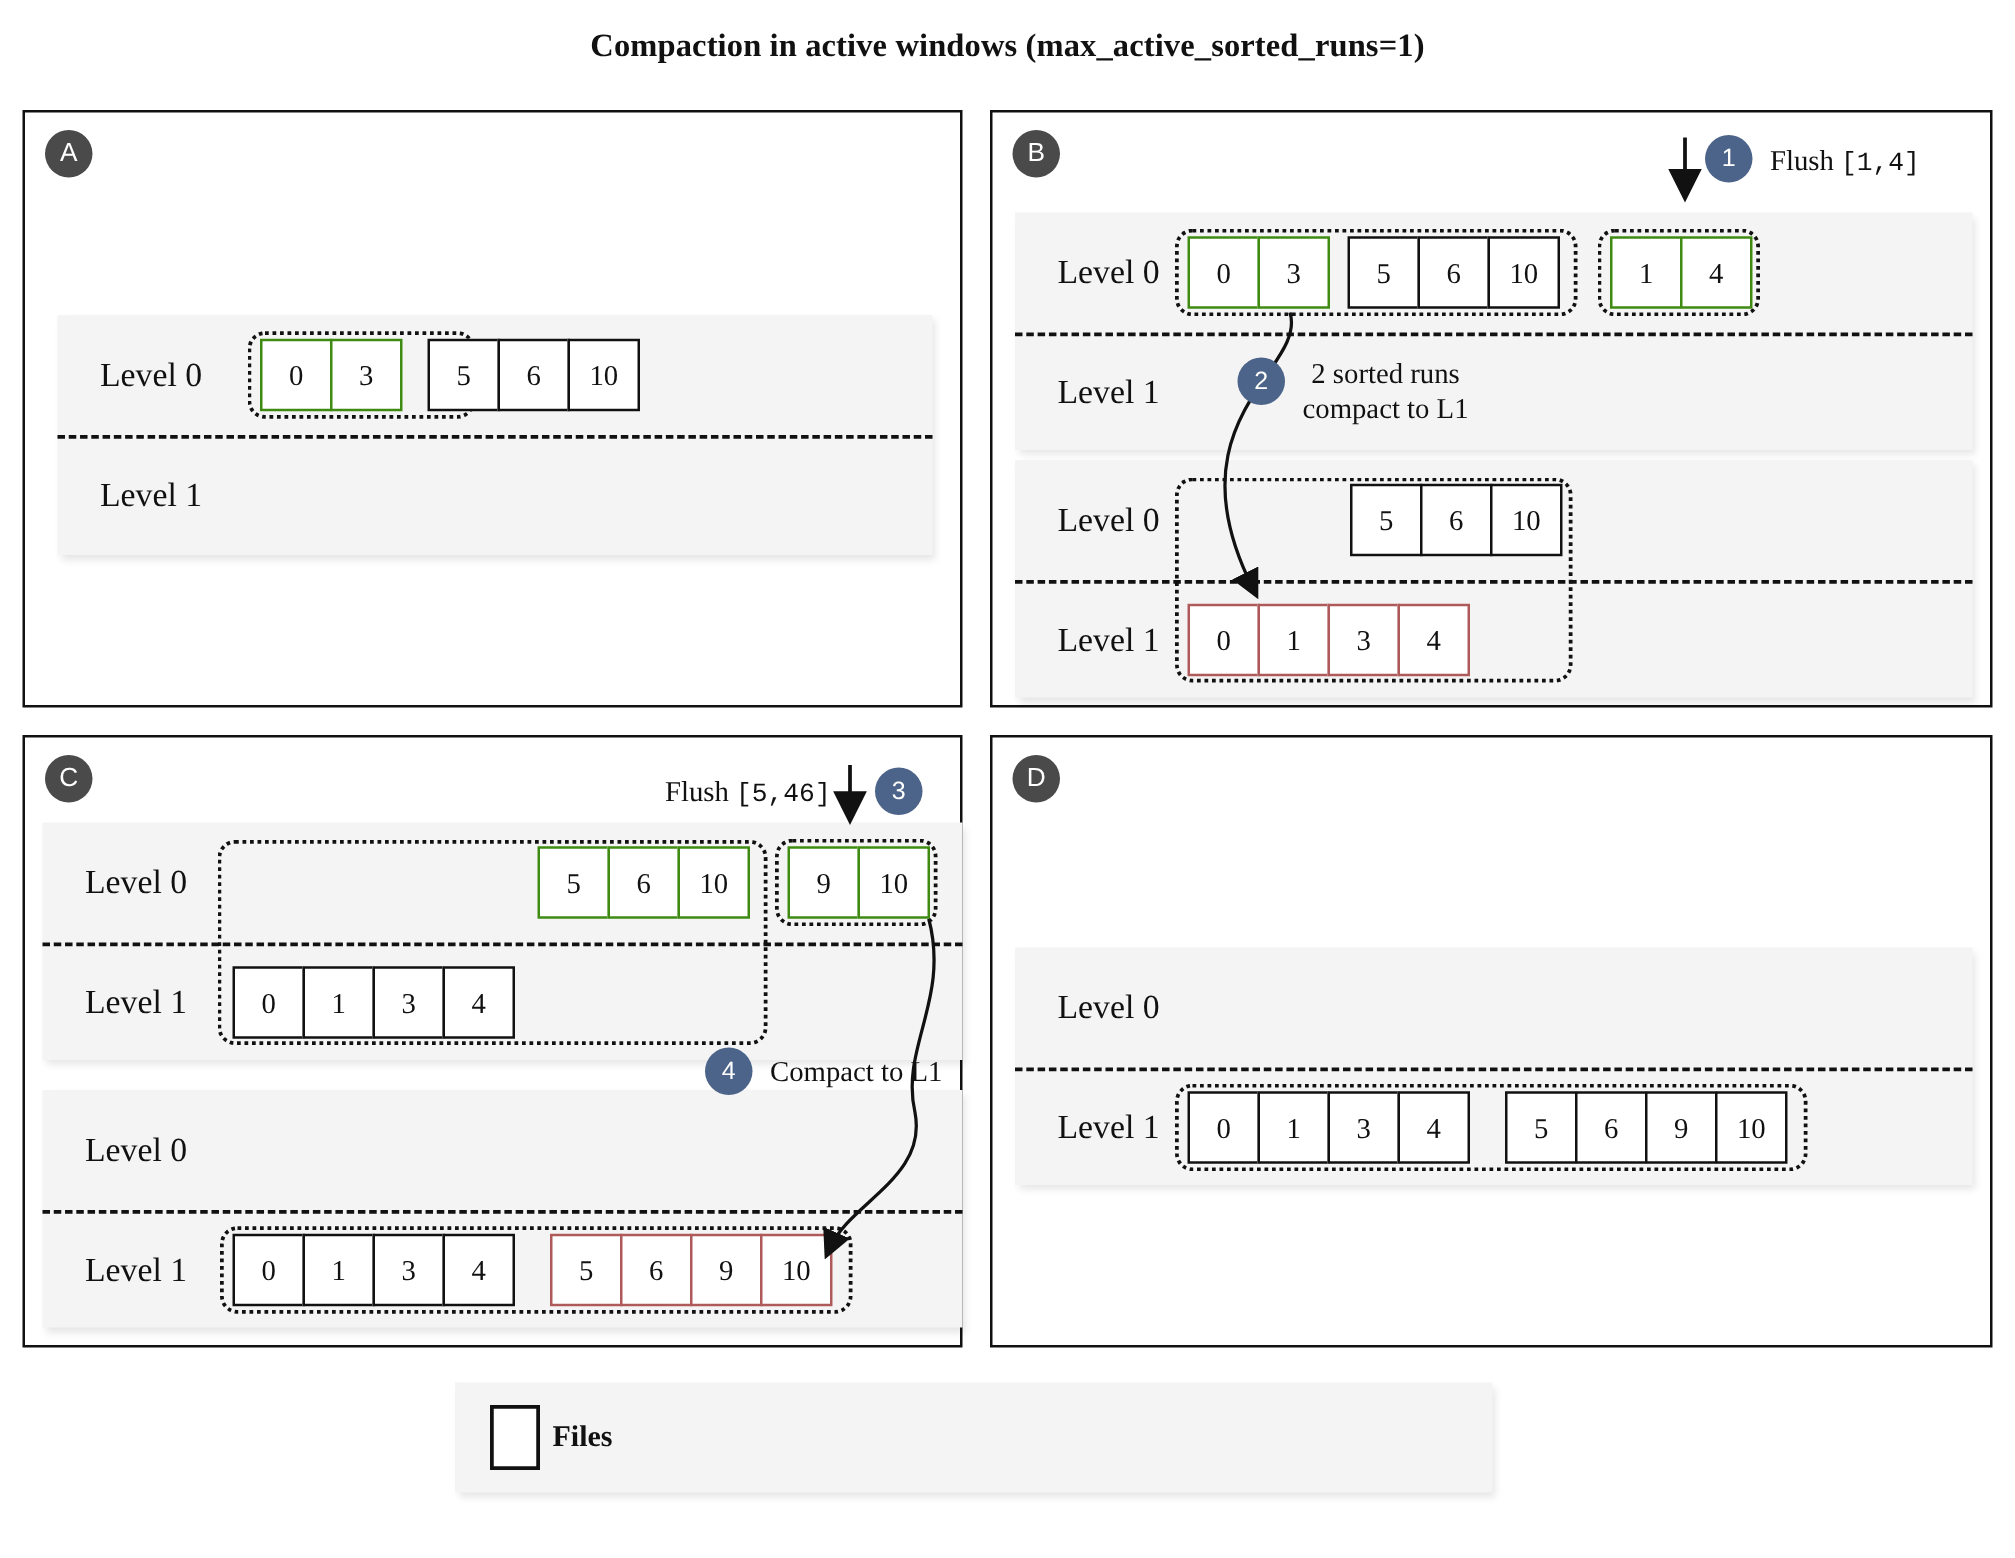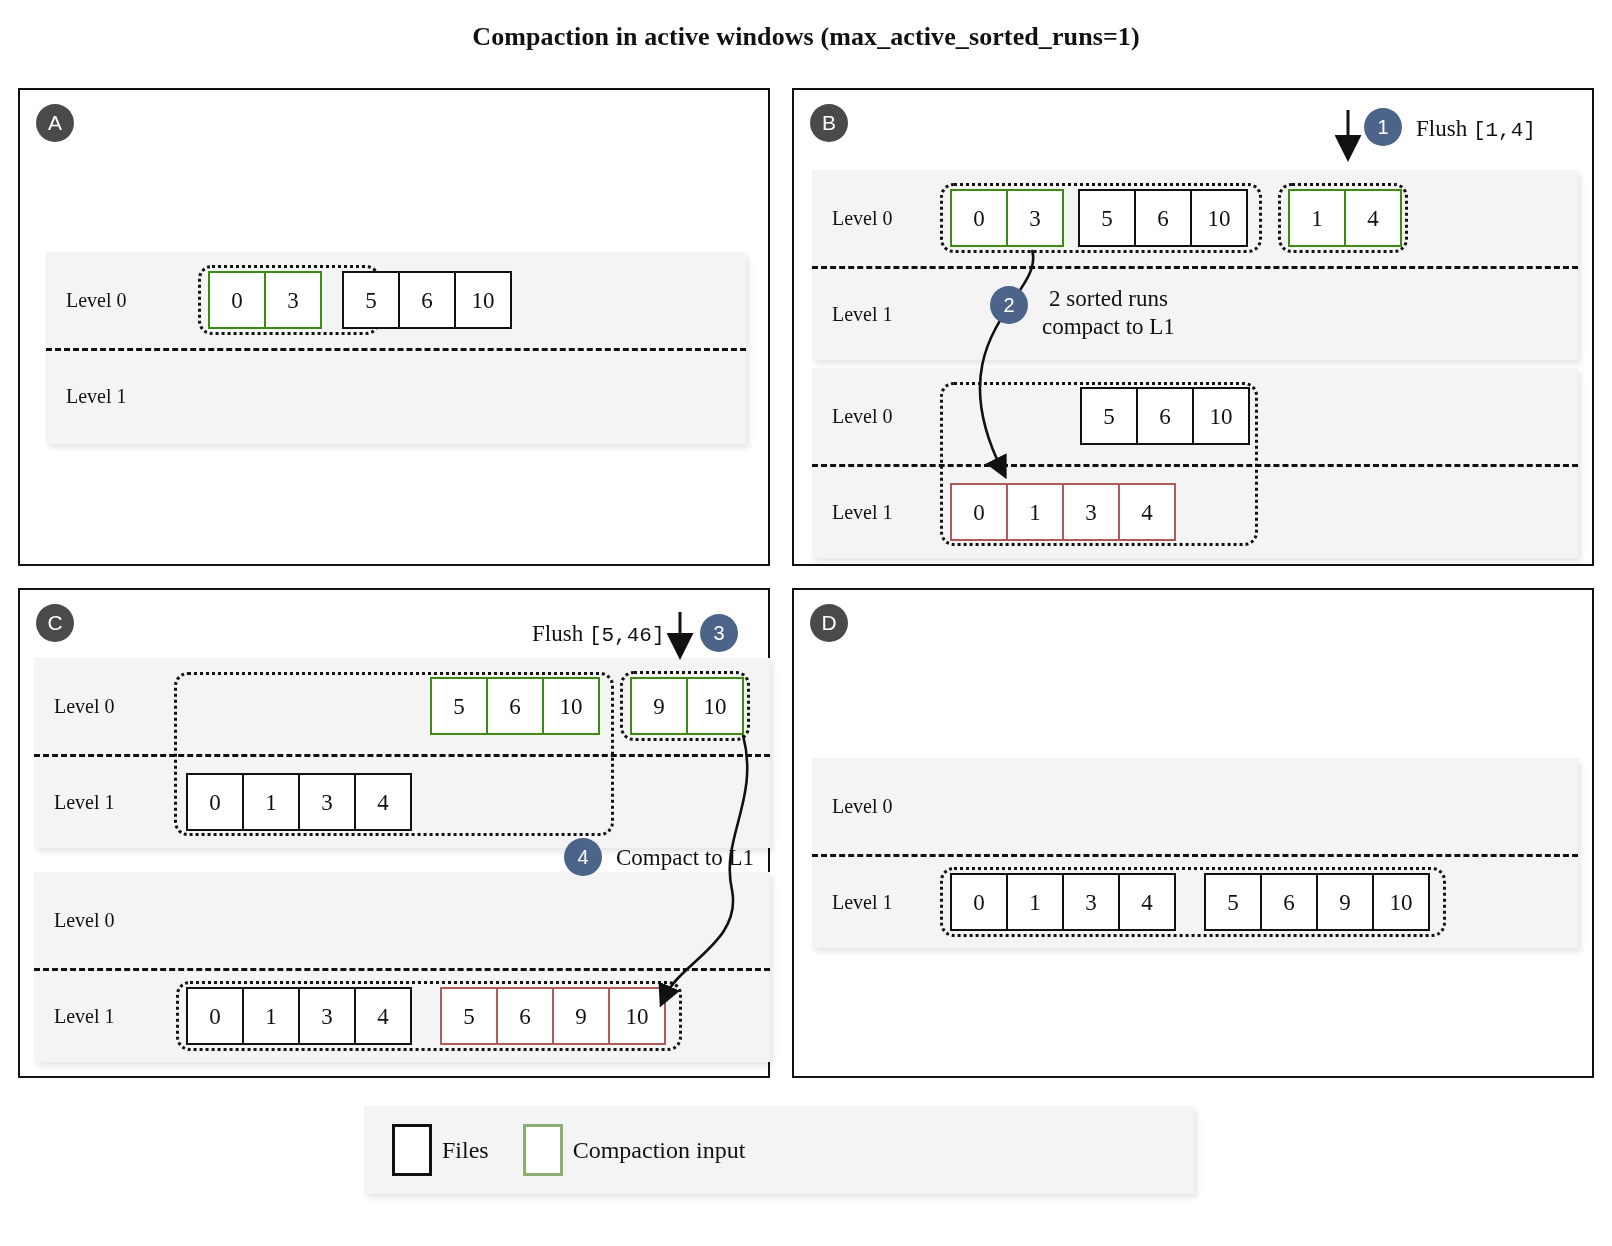--- a/index.html
+++ b/index.html
@@ -54,24 +54,24 @@
     position: absolute;
     background: #f4f4f4;
     box-shadow: 3px 4px 6px rgba(0,0,0,.10);
   }
   .lvlrow {
     position: relative;
     height: 96px;
   }
   .lvl-label {
     position: absolute;
-    left: 20px;
+    left: 34px;
     top: 50%;
     transform: translateY(-50%);
-    font-size: 20px;
+    font-size: 27px;
     white-space: nowrap;
   }
   .divider {
     position: absolute;
     left: 0; right: 0;
     height: 0;
     border-top: 3px dashed #111;
   }
 
   
@@ -133,21 +133,21 @@
   #legend {
     position: absolute;
     left: 364px; top: 1106px;
     width: 830px; height: 88px;
     background: #f4f4f4;
     box-shadow: 3px 4px 6px rgba(0,0,0,.10);
     display: flex;
     align-items: center;
     padding-left: 28px;
   }
-  .leg-item { display: flex; align-items: center; }
+  .leg-item { display: flex; align-items: center; font-weight: bold; }
   .leg-swatch {
     width: 40px; height: 52px;
     background: #fff;
   }
   .leg-swatch.files   { border: 3px solid #111; }
   .leg-swatch.sorted  { border: 3px dotted #111; background: transparent; }
   .leg-swatch.input   { border: 3px solid #8bae72; }
   .leg-swatch.output  { border: 3px solid #b06060; }
   .leg-text { font-size: 24px; margin-left: 10px; margin-right: 34px; white-space: nowrap; }
 </style>
@@ -357,17 +357,13 @@
       </div>
     </div>
   </div>
 </div>
 
 <div id="legend">
   <div class="leg-item">
     <div class="leg-swatch files"></div>
     <div class="leg-text">Files</div>
   </div>
-  <div class="leg-item">
-    <div class="leg-swatch input"></div>
-    <div class="leg-text">Compaction input</div>
-  </div>
 </div>
 
 </body></html>

